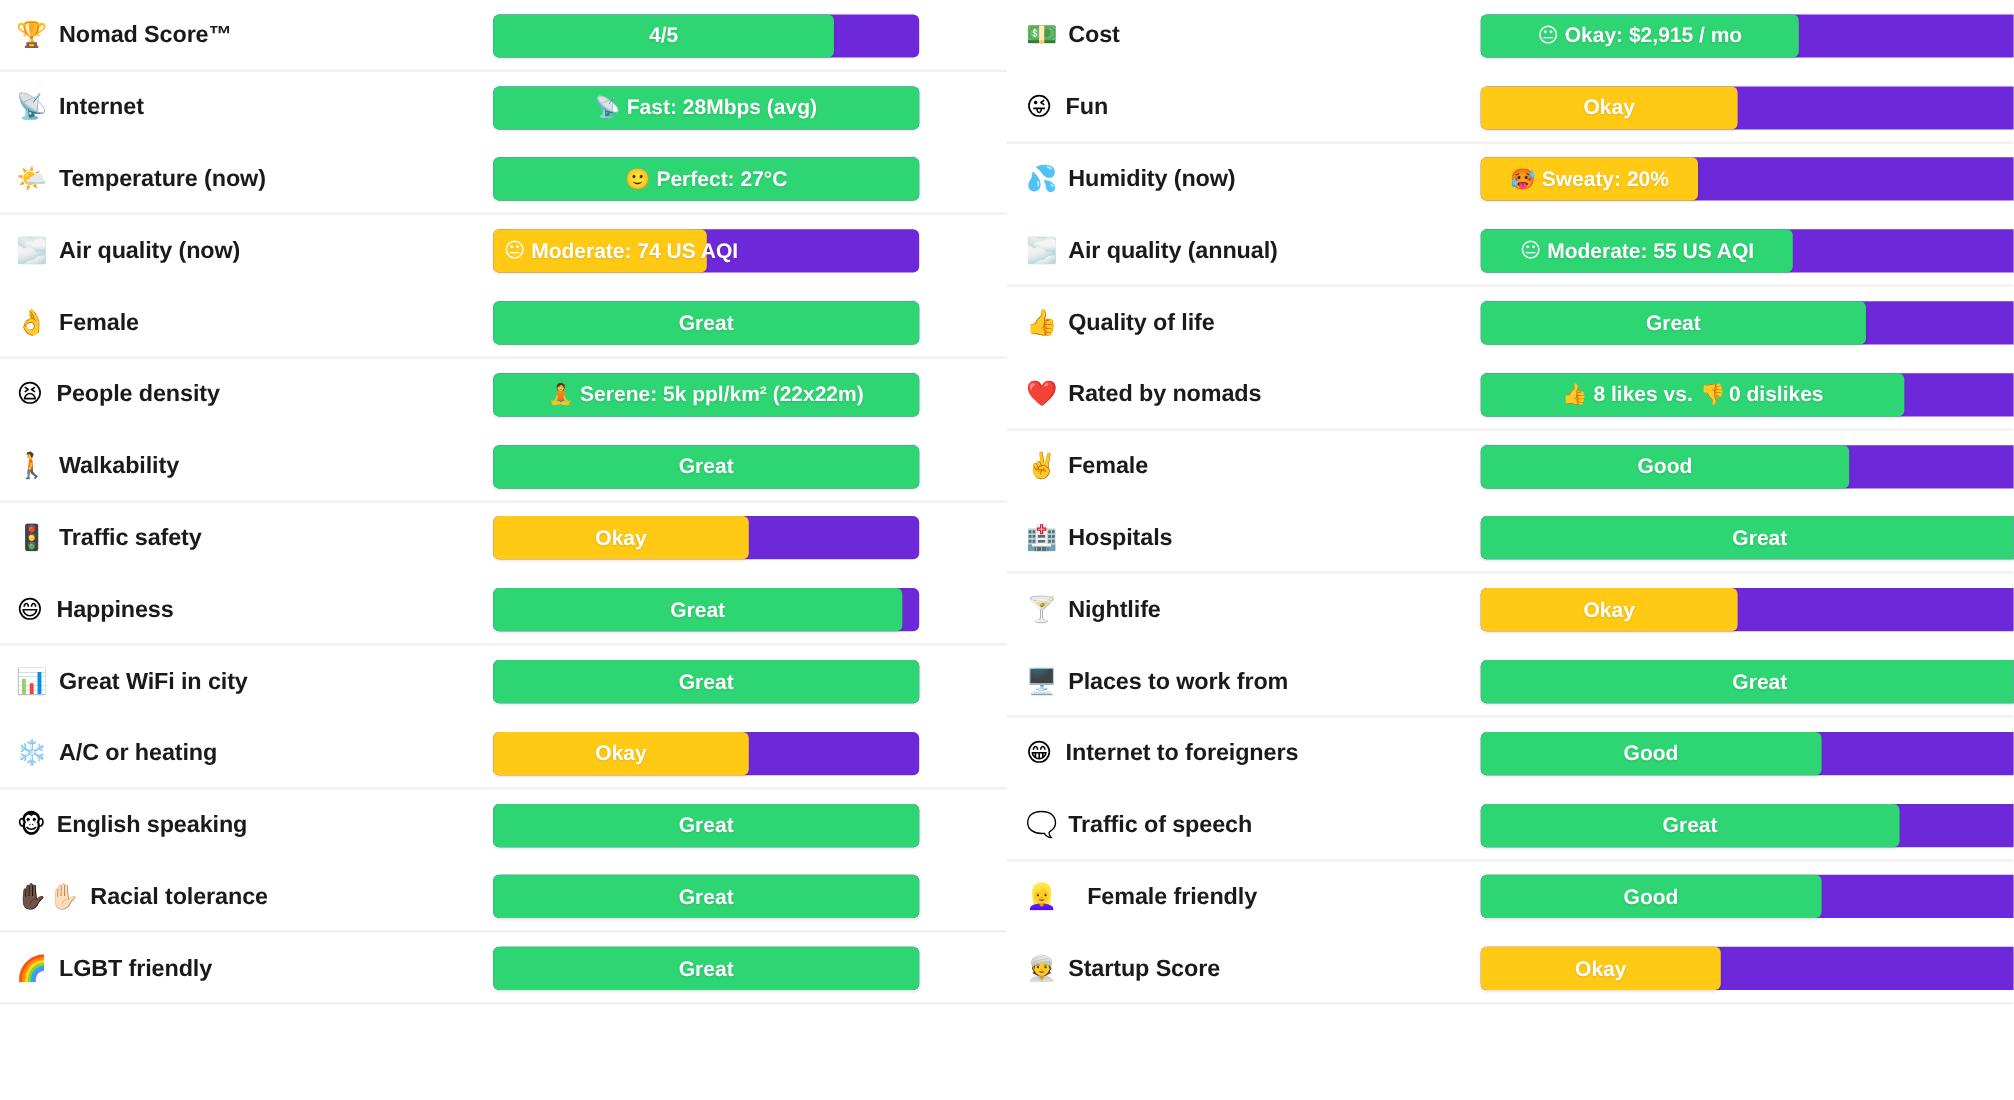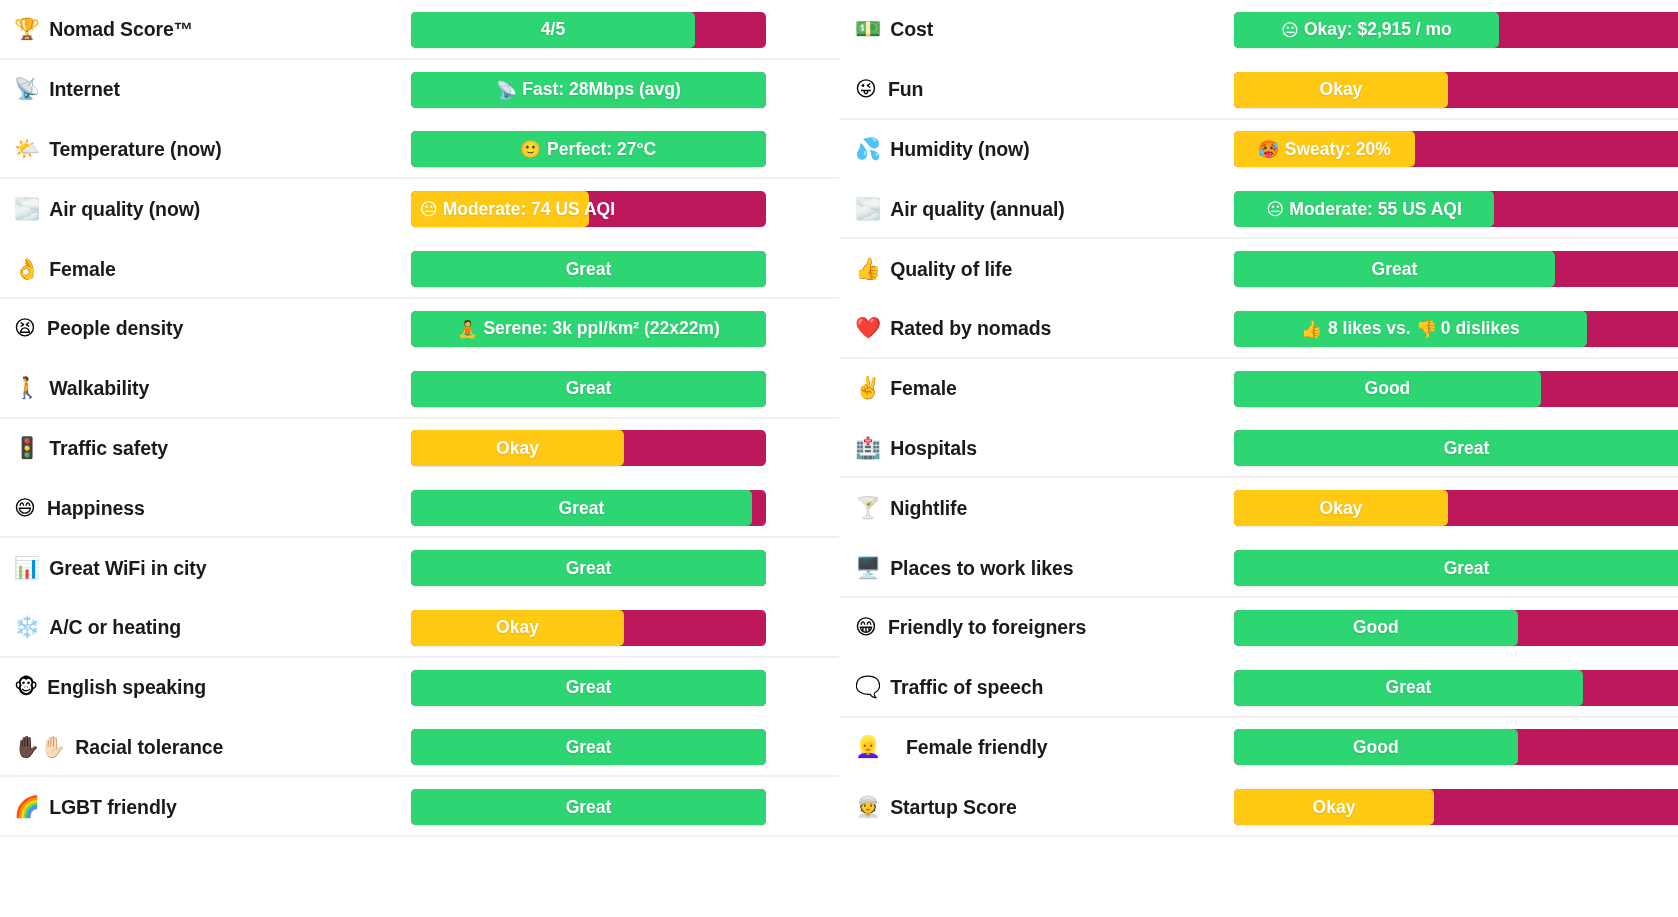--- a/index.html
+++ b/index.html
@@ -80,21 +80,21 @@
     flex: 0 0 auto;
     position: relative;
   }
   .col-left .bar-cell { width: 355px; }
   .col-right .bar-cell { width: 465px; }
 
   .bar-track {
     position: relative;
     height: 36px;
     border-radius: 5px;
-    background: #be185d;
+    background: #6d28d9;
     overflow: visible;
   }
   .bar-fill {
     position: absolute;
     left: 0;
     top: 0;
     bottom: 0;
     border-radius: 5px;
     box-shadow: 0 1px 2px rgba(0,0,0,0.10);
   }
@@ -209,21 +209,21 @@
       <div class="row">
         <div class="label-cell">
           <span class="emoji">😫</span>
           <span class="label-text">People density</span>
         </div>
         <div class="bar-cell">
           <div class="bar-track">
             <div class="bar-fill green" style="width: 100%;"></div>
             <div class="bar-label" style="width: 100%;">
               <span class="bl-emoji">🧘</span>
-              <span>Serene: 3k ppl/km² (22x22m)</span>
+              <span>Serene: 5k ppl/km² (22x22m)</span>
             </div>
           </div>
         </div>
       </div>
       <div class="row sep">
         <div class="label-cell">
           <span class="emoji">🚶</span>
           <span class="label-text">Walkability</span>
         </div>
         <div class="bar-cell">
@@ -463,35 +463,35 @@
             <div class="bar-fill yellow" style="width: 46%;"></div>
             <div class="bar-label" style="width: 46%;">
               <span>Okay</span>
             </div>
           </div>
         </div>
       </div>
       <div class="row sep">
         <div class="label-cell">
           <span class="emoji">🖥️</span>
-          <span class="label-text">Places to work likes</span>
+          <span class="label-text">Places to work from</span>
         </div>
         <div class="bar-cell">
           <div class="bar-track">
             <div class="bar-fill green" style="width: 100%;"></div>
             <div class="bar-label" style="width: 100%;">
               <span>Great</span>
             </div>
           </div>
         </div>
       </div>
       <div class="row">
         <div class="label-cell">
           <span class="emoji">😁</span>
-          <span class="label-text">Friendly to foreigners</span>
+          <span class="label-text">Internet to foreigners</span>
         </div>
         <div class="bar-cell">
           <div class="bar-track">
             <div class="bar-fill green" style="width: 61%;"></div>
             <div class="bar-label" style="width: 61%;">
               <span>Good</span>
             </div>
           </div>
         </div>
       </div>

